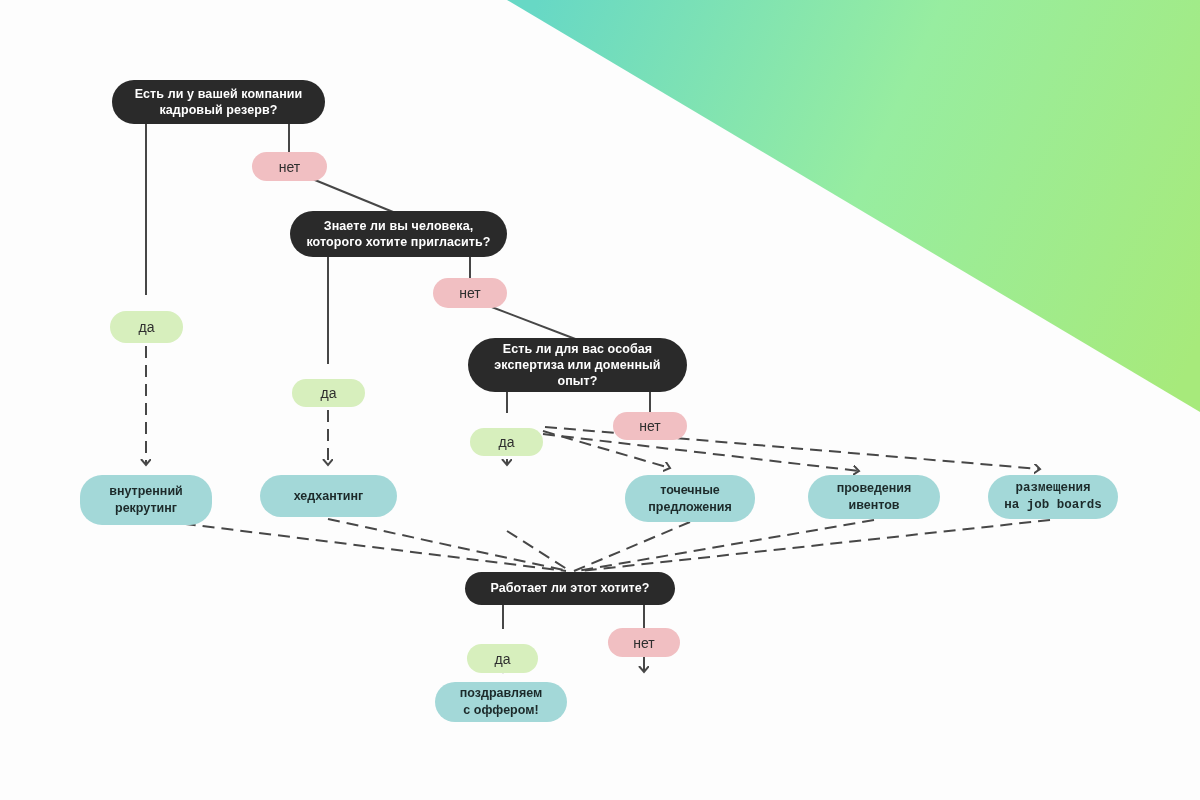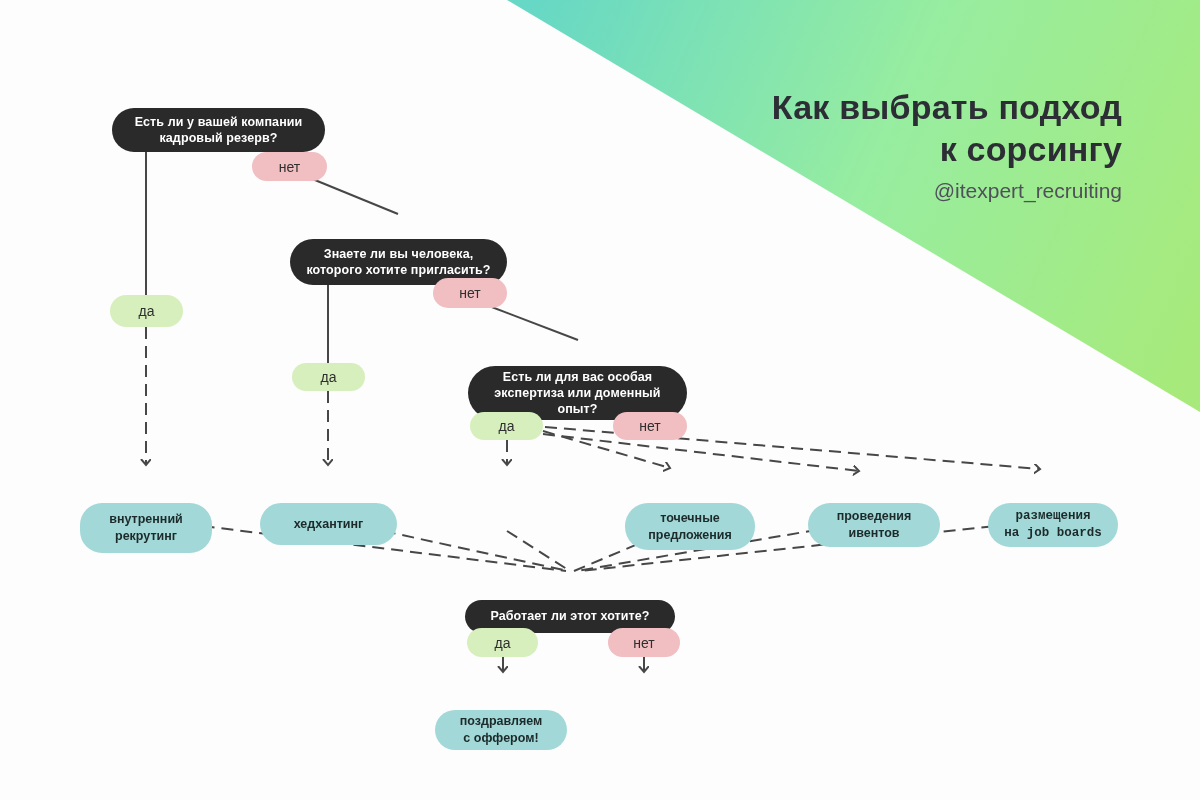--- a/index.html
+++ b/index.html
@@ -29,21 +29,20 @@
   .connector{stroke:var(--line);stroke-width:2;fill:none;}
   .dashed{stroke-dasharray:12 7;}
   .arrowhead{stroke:var(--line);stroke-width:2;fill:none;}
 
   .node{
     position:absolute;
     display:flex;align-items:center;justify-content:center;
     text-align:center;
     white-space:pre-line;
     box-sizing:border-box;
-    margin-top:28px;
   }
   .node-dark{
     background:var(--dark-node);
     color:#ffffff;
     font-weight:bold;
     font-size:12.5px;
     line-height:1.3;
     letter-spacing:.1px;
   }
   .node-teal{
@@ -53,21 +52,21 @@
     font-size:12.5px;
     line-height:1.35;
   }
   .pill{
     position:absolute;
     display:flex;align-items:center;justify-content:center;
     border-radius:999px;
     font-size:14px;
     color:#2f2f2f;
   }
-  .pill-yes{background:var(--yes-pill);}
+  .pill-yes{background:var(--yes-pill);margin-top:16px;}
   .pill-no{background:var(--no-pill);}
 
   #title-block{
     position:absolute;
     top:86px;right:78px;
     text-align:right;
   }
   #title-heading{
     font-size:34px;
     font-weight:bold;
@@ -128,25 +127,20 @@
     <g>
       <line class="connector dashed" x1="146" y1="519" x2="566" y2="571"></line>
       <line class="connector dashed" x1="328" y1="519" x2="568" y2="571"></line>
       <line class="connector dashed" x1="507" y1="531" x2="570" y2="571"></line>
       <line class="connector dashed" x1="690" y1="522" x2="574" y2="571"></line>
       <line class="connector dashed" x1="874" y1="520" x2="577" y2="571"></line>
       <line class="connector dashed" x1="1050" y1="520" x2="580" y2="571"></line>
     </g>
   </svg>
 
-  <div id="title-block">
-    <div id="title-heading">Как выбрать подход
-к сорсингу</div>
-    <div id="title-handle">@itexpert_recruiting</div>
-  </div>
 
   <div class="node node-dark" style="left:112px;top:80px;width:213px;height:44px;border-radius:22px;">Есть ли у вашей компании
 кадровый резерв?</div>
   <div class="node node-dark" style="left:290px;top:211px;width:217px;height:46px;border-radius:23px;">Знаете ли вы человека,
 которого хотите пригласить?</div>
   <div class="node node-dark" style="left:468px;top:338px;width:219px;height:54px;border-radius:27px;">Есть ли для вас особая
 экспертиза или доменный
 опыт?</div>
   <div class="node node-dark" style="left:465px;top:572px;width:210px;height:33px;border-radius:17px;">Работает ли этот хотите?</div>
 

